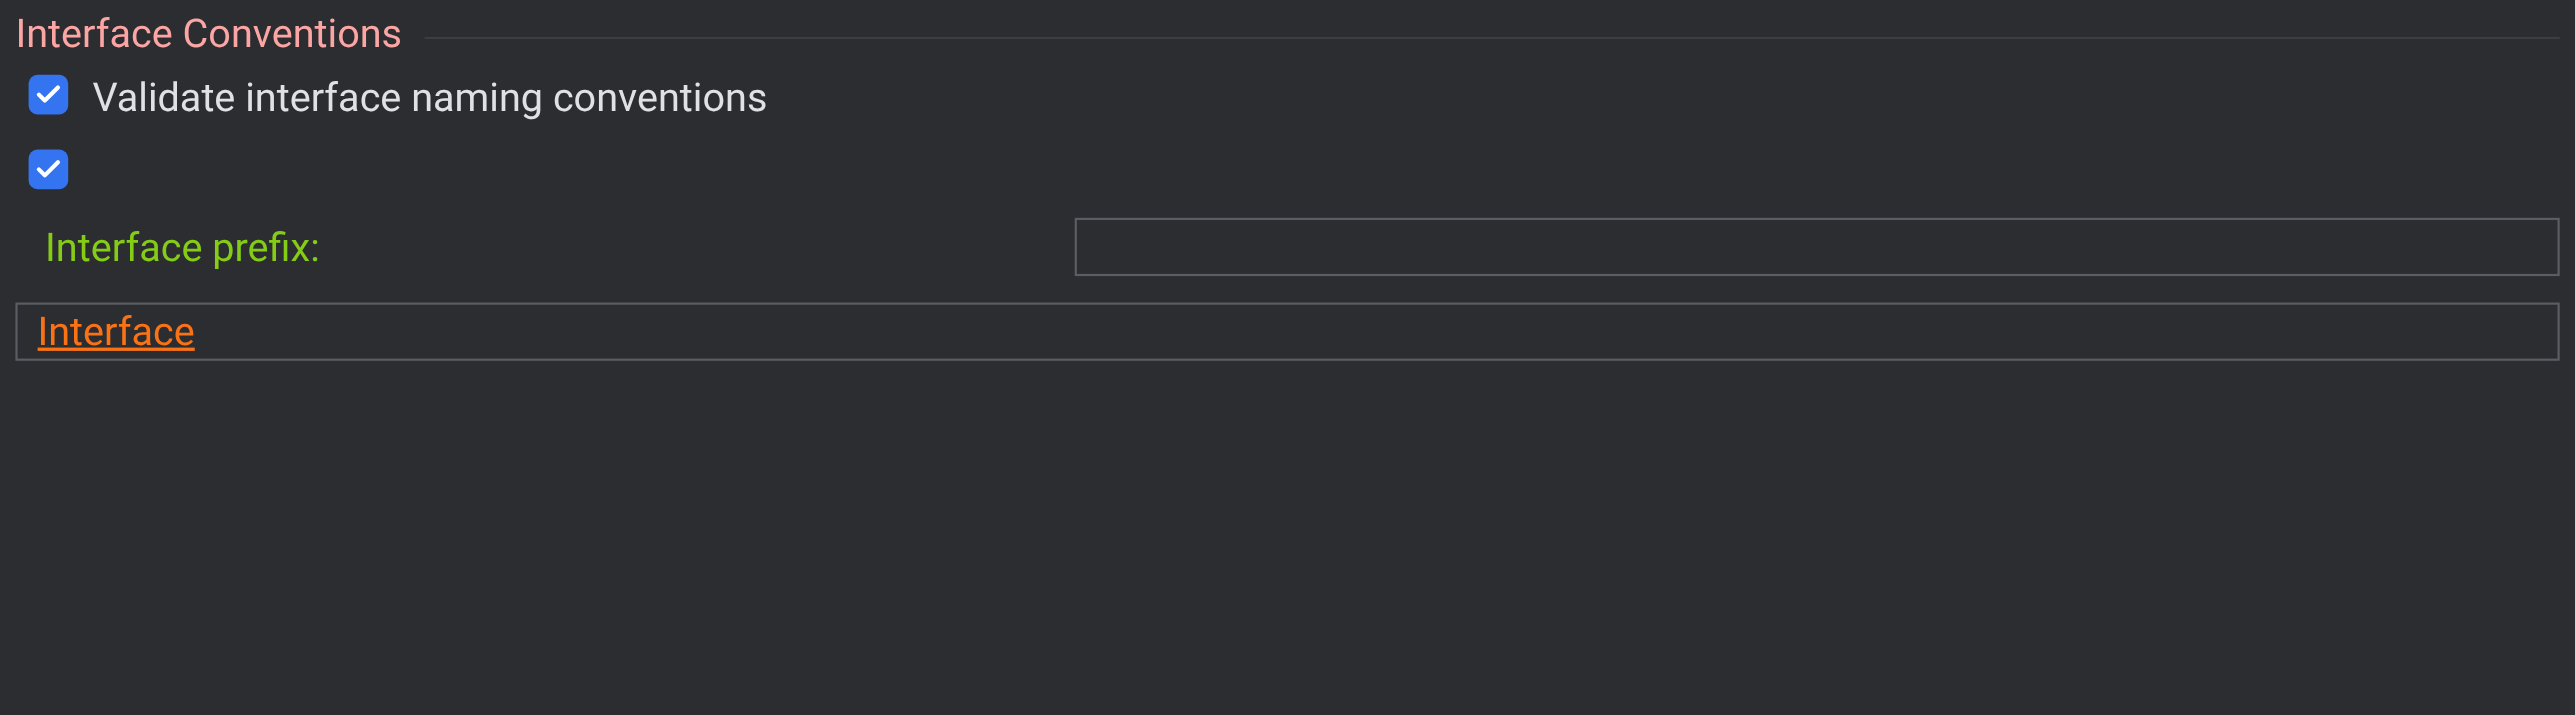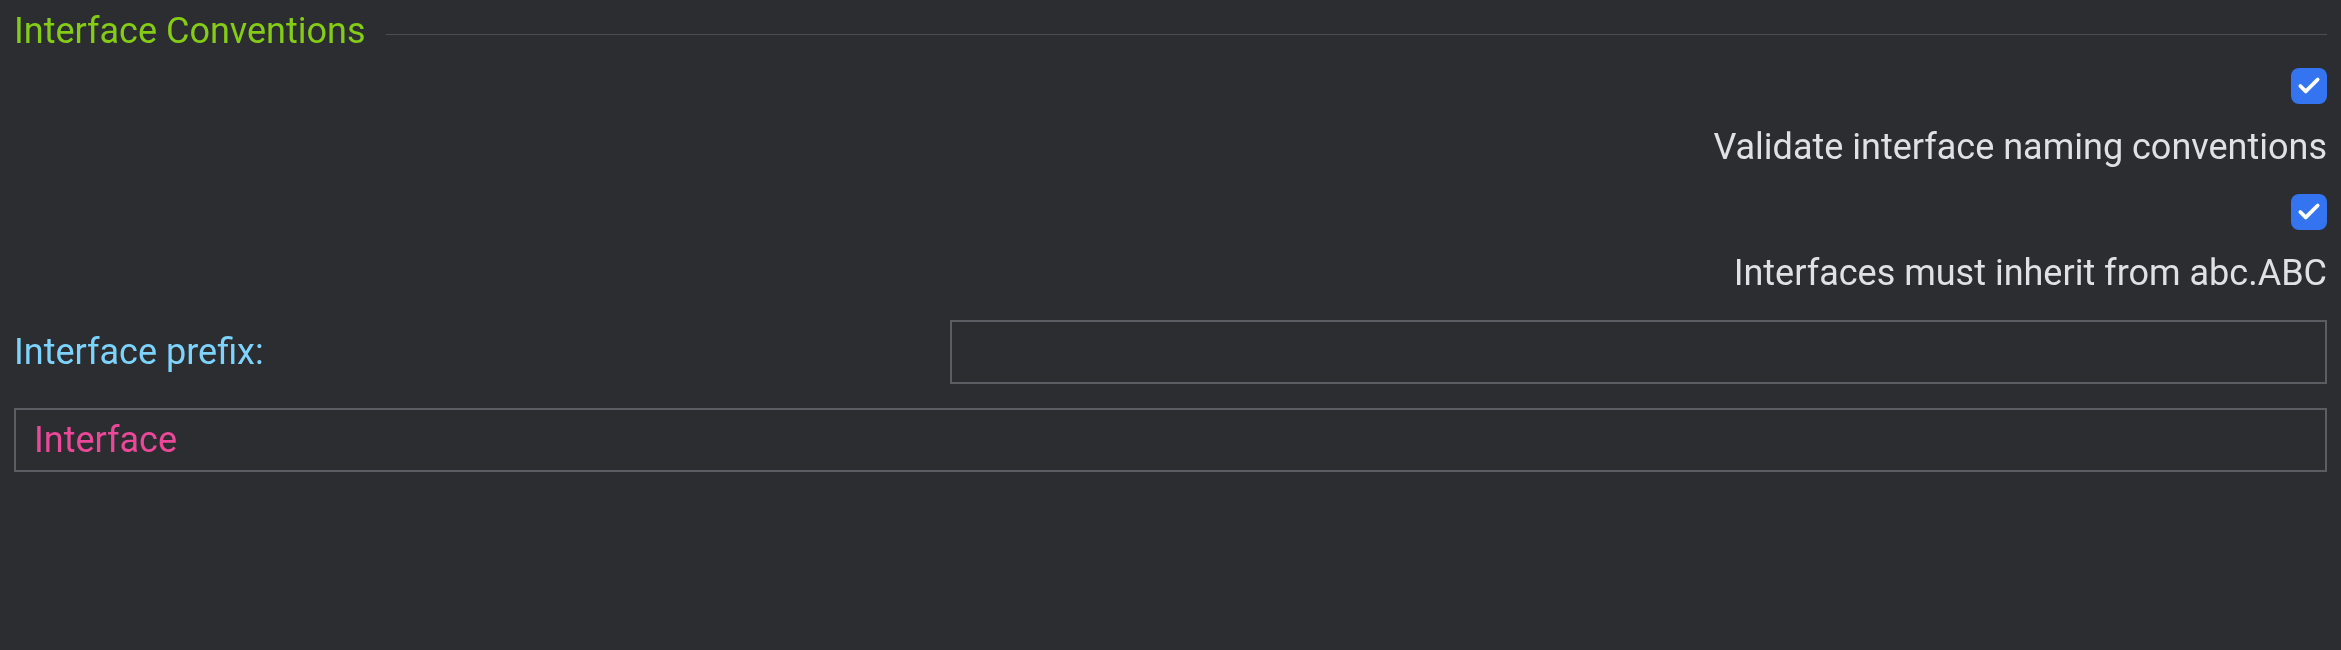--- a/index.html
+++ b/index.html
@@ -23,41 +23,40 @@
 
     .legend-row {
       display: flex;
       align-items: center;
       gap: 20px;
       padding: 10px 14px 10px 14px;
     }
 
     .legend-text {
       font-size: 36px;
-      color: #84cc16;
+      color: #fca5a5;
       white-space: nowrap;
     }
 
     .legend-line {
       flex: 1;
       height: 1px;
       background-color: #4a4d52;
       margin-top: 6px;
     }
 
     .content {
       padding: 6px 14px 0 26px;
     }
 
     .checkbox-row {
       display: flex;
-      align-items: flex-end;
+      align-items: flex-start;
       gap: 22px;
       margin-bottom: 26px;
-      flex-direction: column;
     }
 
     .checkbox {
       width: 36px;
       height: 36px;
       border-radius: 8px;
       background-color: #3574f0;
       display: flex;
       align-items: center;
       justify-content: center;
@@ -84,35 +83,37 @@
 
     .field-row {
       display: flex;
       align-items: center;
       margin-bottom: 24px;
       margin-left: -12px;
     }
 
     .field-label {
       font-size: 36px;
-      color: #7dd3fc;
+      color: #84cc16;
       width: 936px;
       flex-shrink: 0;
+      margin-left: 27px;
     }
 
     .field-input {
       flex: 1;
-      height: 64px;
+      height: 53px;
       background-color: #2b2d30;
       border: 2px solid #5a5d63;
-      color: #ec4899;
+      color: #f97316;
       font-size: 36px;
       padding: 0 18px;
       outline: none;
       font-family: inherit;
+      text-decoration: underline;
     }
   </style>
 </head>
 <body>
 
 <div class="fieldset">
 
   <div class="legend-row">
     <span class="legend-text">Interface Conventions</span>
     <div class="legend-line"></div>
@@ -128,21 +129,20 @@
       </div>
       <span class="checkbox-label">Validate interface naming conventions</span>
     </div>
 
     <div class="checkbox-row">
       <div class="checkbox">
         <svg viewBox="0 0 24 24">
           <path d="M4 12 L9 17 L20 6" stroke="#ffffff" stroke-width="3.5" fill="none" stroke-linecap="round" stroke-linejoin="round"></path>
         </svg>
       </div>
-      <span class="checkbox-label">Interfaces must inherit from abc.ABC</span>
     </div>
 
 
     <div class="field-row">
       <span class="field-label">Interface prefix:</span>
       <input type="text" class="field-input" value="" style="">
     </div>
 
     <div class="field-row">
       <input type="text" class="field-input" value="Interface" style="">

